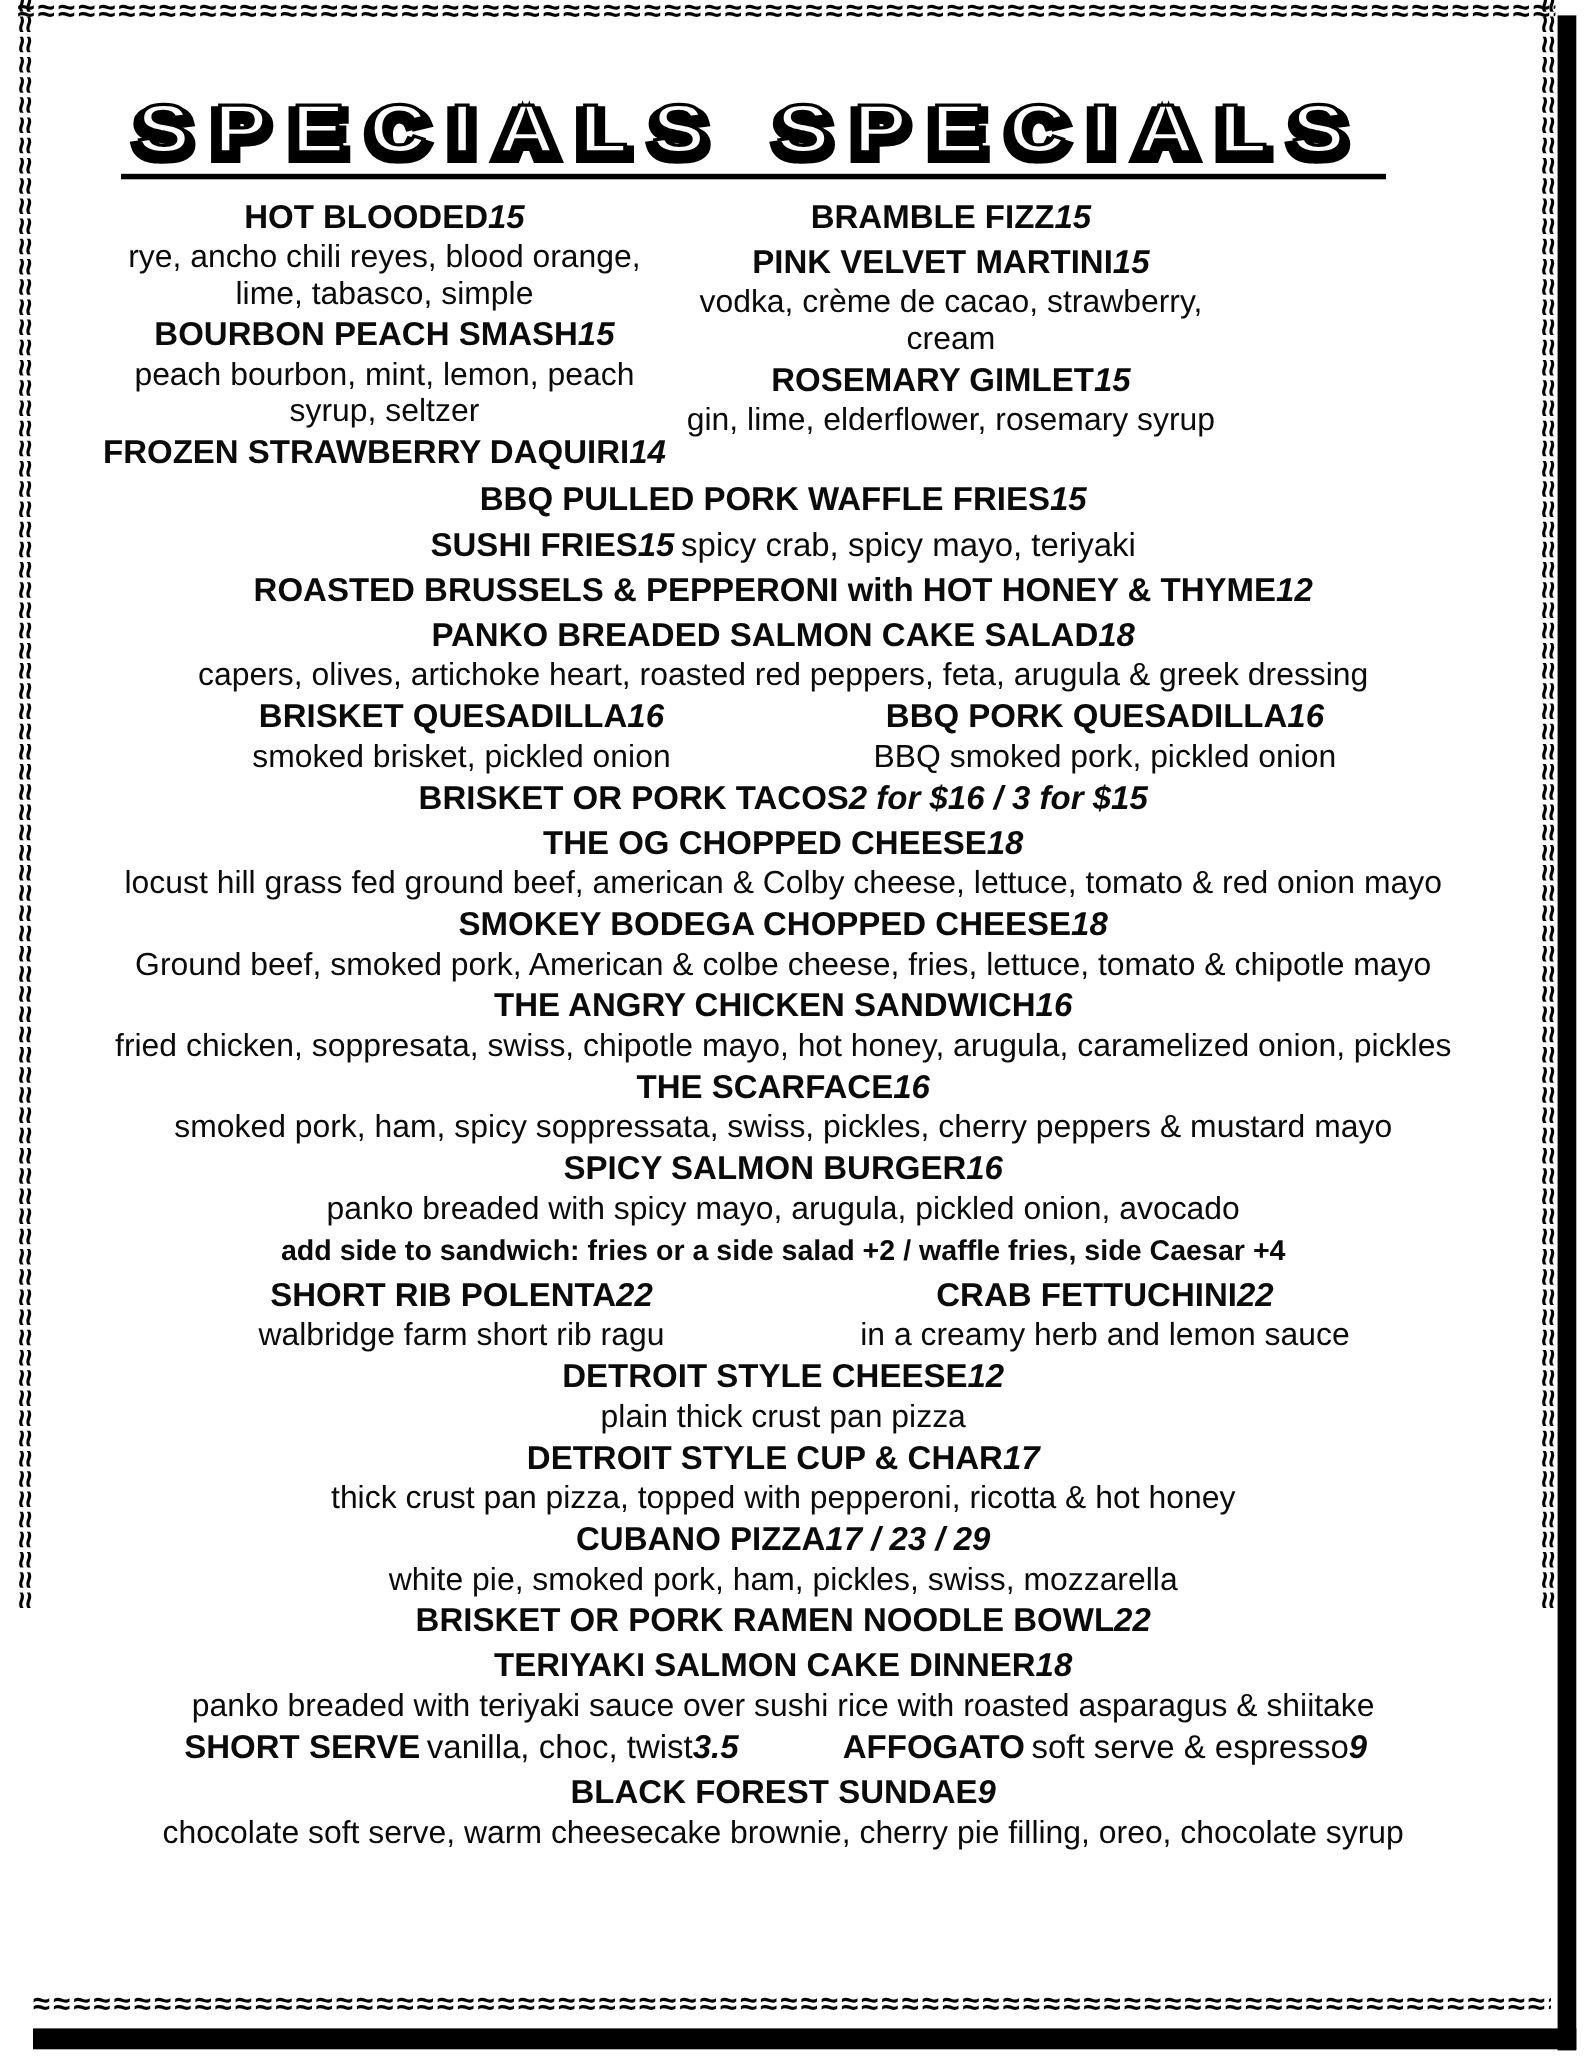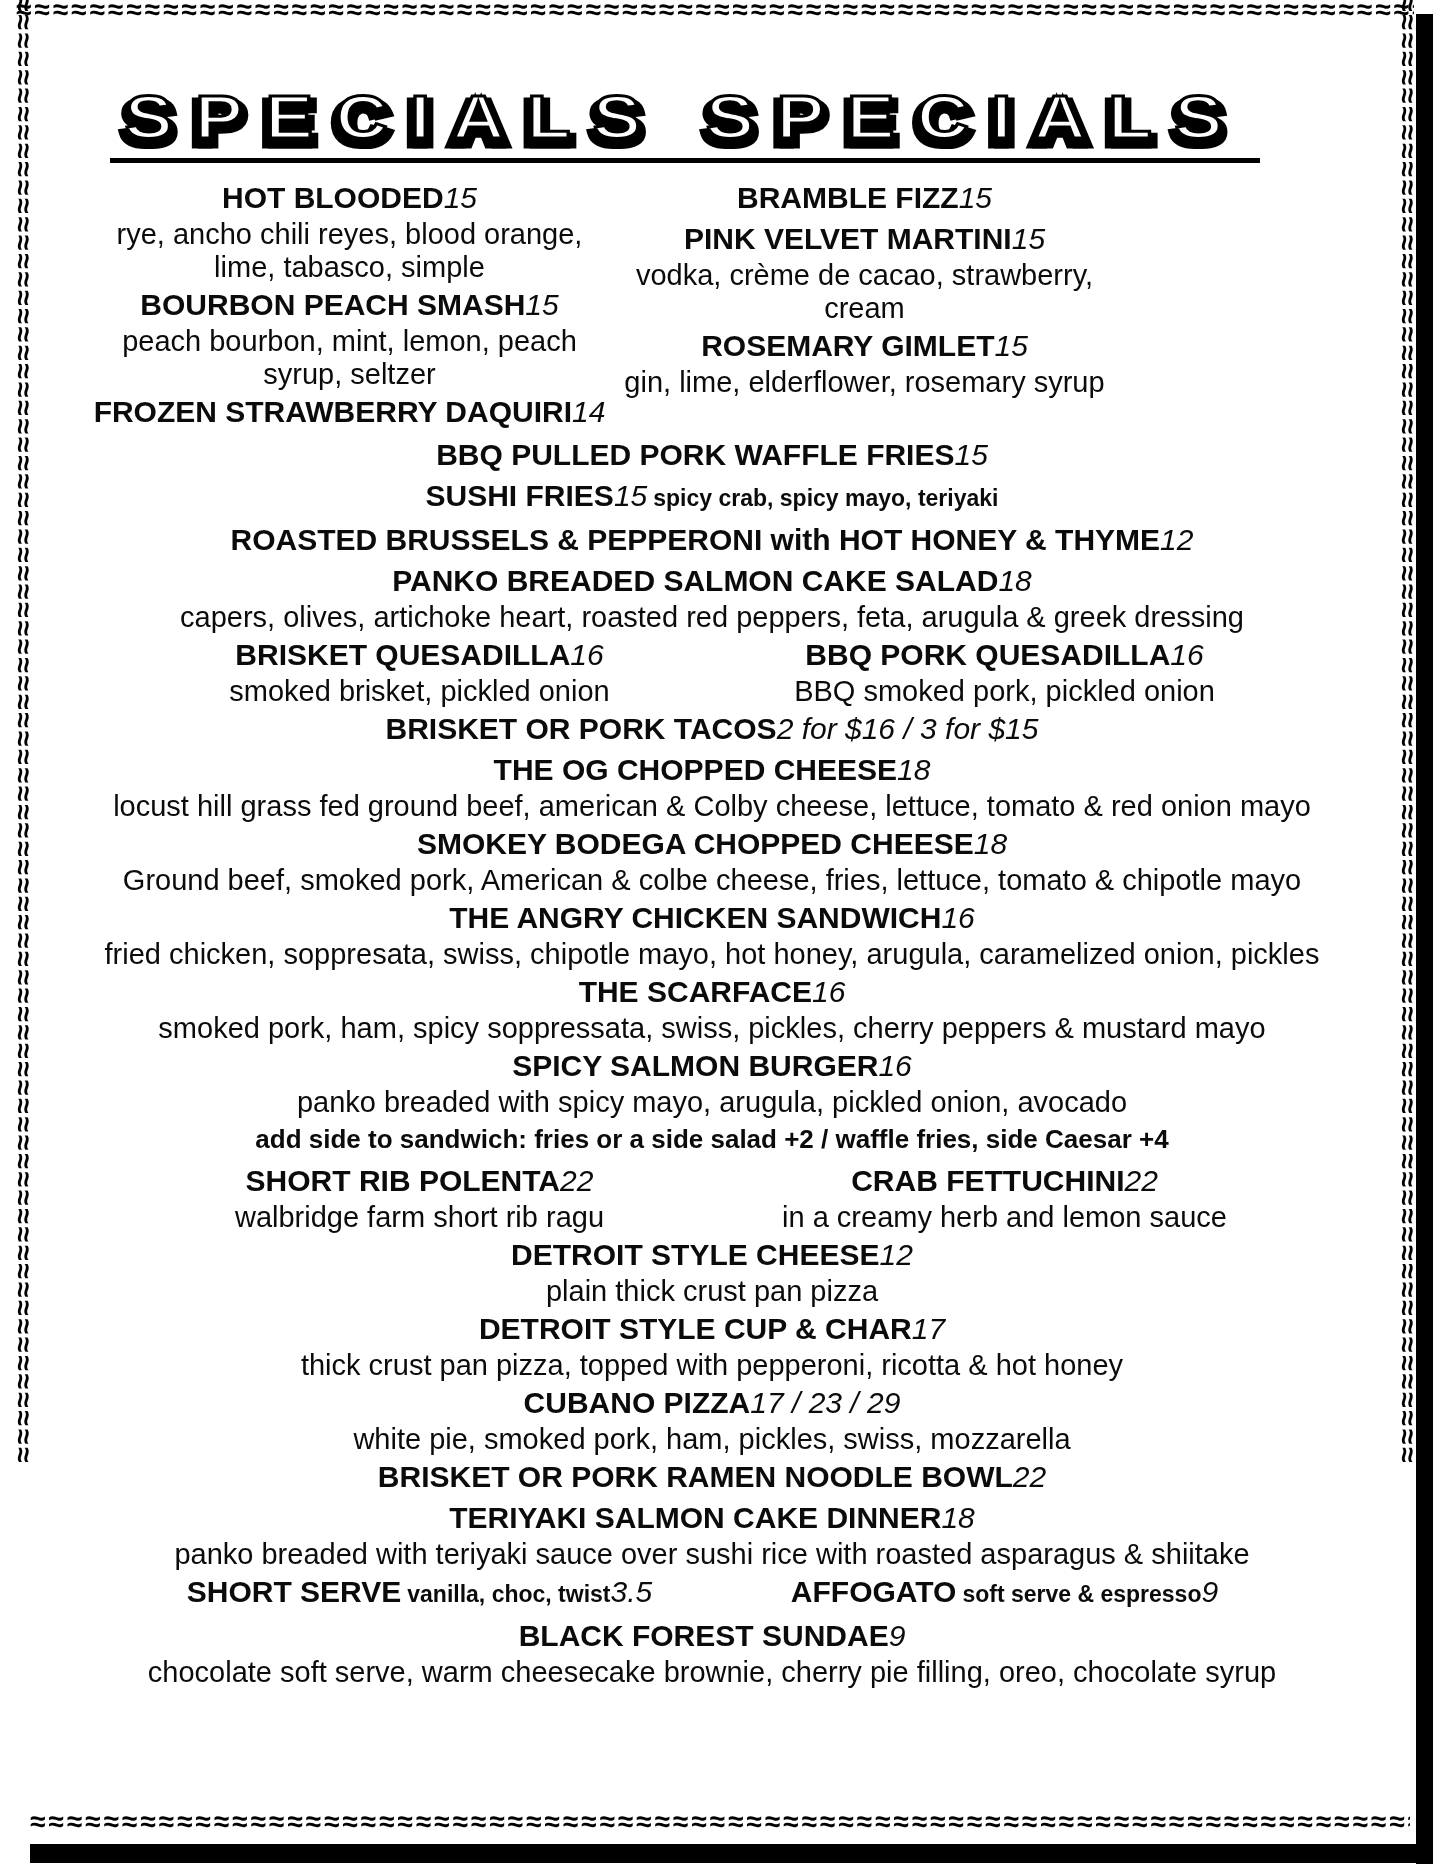--- a/index.html
+++ b/index.html
@@ -27,22 +27,22 @@
   .content{position:absolute;left:62px;top:76px;width:1300px;text-align:center;}
 
   .header{width:1150px;margin:8px 0 14px 48px;border-bottom:5px solid #000;padding-bottom:0;}
   .header svg{display:block;}
 
   .cocktails{display:flex;width:1030px;margin:2px 0 2px 30px;}
   .cocktails .col{flex:1;}
 
   .entry{margin:0;}
   .line{font-size:30px;line-height:41px;font-weight:bold;white-space:nowrap;}
-  .price{font-style:italic;font-weight:normal;}
-  .inline-desc{font-size:23px;font-weight:bold;margin-left:6px;}
+  .price{font-style:italic;font-weight:bold;}
+  .inline-desc{font-size:30px;font-weight:normal;margin-left:6px;}
   .desc{font-size:29px;line-height:33px;font-weight:normal;}
   .note{font-size:26px;line-height:41px;font-weight:bold;}
 
   .pair{display:flex;width:1170px;margin-left:65px;}
   .pair .cell{flex:1;}
 </style>
 </head>
 <body>
 
 <div class="page">

